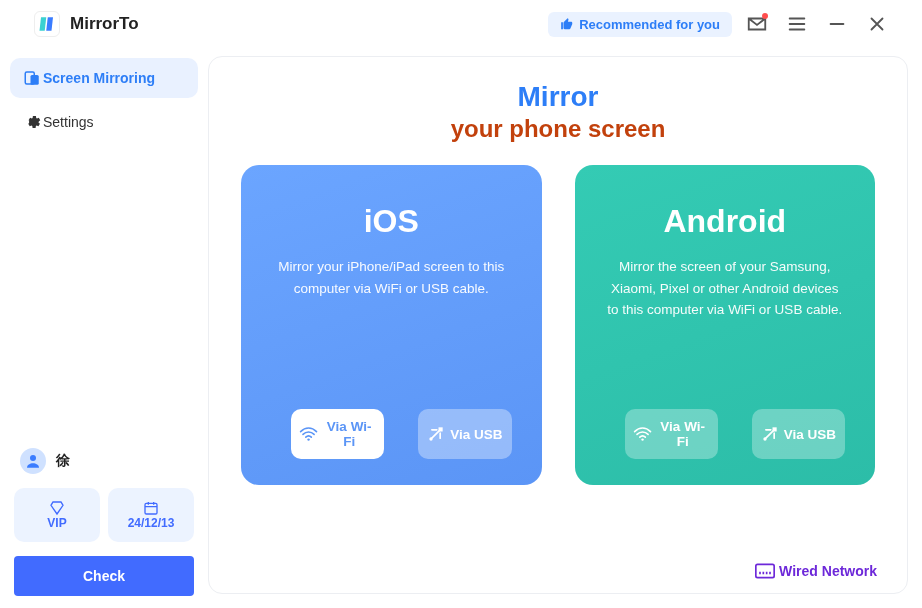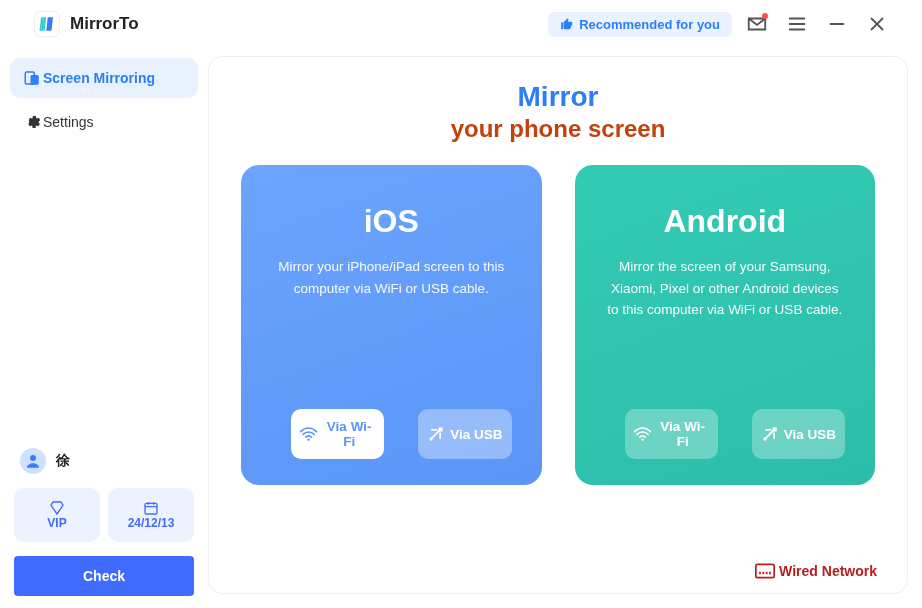--- a/index.html
+++ b/index.html
@@ -37,21 +37,21 @@
     .android-card { background: linear-gradient(160deg, #34cbb4 0%, #2cbda8 100%); }
     .device-title { font-size: 32px; font-weight: 800; margin-bottom: 16px; }
     .device-desc { font-size: 13.5px; line-height: 1.6; font-weight: 500; opacity: 0.95; }
     .device-spacer { flex: 1; }
     .method-buttons { display: flex; gap: 14px; }
     .method-btn { flex: 1; border-radius: 10px; padding: 10px 8px; display: flex; flex-direction: row; align-items: center; gap: 4px; font-size: 13.5px; font-weight: 700; cursor: pointer; margin-left: 20px; }
     .method-btn svg { width: 20px; height: 20px; }
     .ios-card .method-btn.wifi { background: #fff; color: #5b95f6; }
     .ios-card .method-btn.usb { background: rgba(255,255,255,0.35); color: #fff; }
     .android-card .method-btn { background: rgba(255,255,255,0.3); color: #fff; }
-    .footer-net { position: absolute; right: 30px; bottom: 14px; display: flex; align-items: center; gap: 4px; font-size: 14px; font-weight: 700; color: #b91c1c; cursor: pointer; padding-left: 42px; }
+    .footer-net { position: absolute; right: 30px; bottom: 14px; display: flex; align-items: center; gap: 4px; font-size: 14px; font-weight: 700; color: #6d28d9; cursor: pointer; padding-left: 42px; }
     .footer-net svg { width: 20px; height: 16px; }
   </style>
 </head>
 <body>
 
 <div class="titlebar">
   <div class="app-logo">
     <svg viewBox="0 0 24 24" width="18" height="18">
         <path fill="#3ad1d1" d="M4 3h7l-2 18H2z"></path>
         <path fill="#3a7cff" d="M13 3h7l-2 18h-7z"></path>

